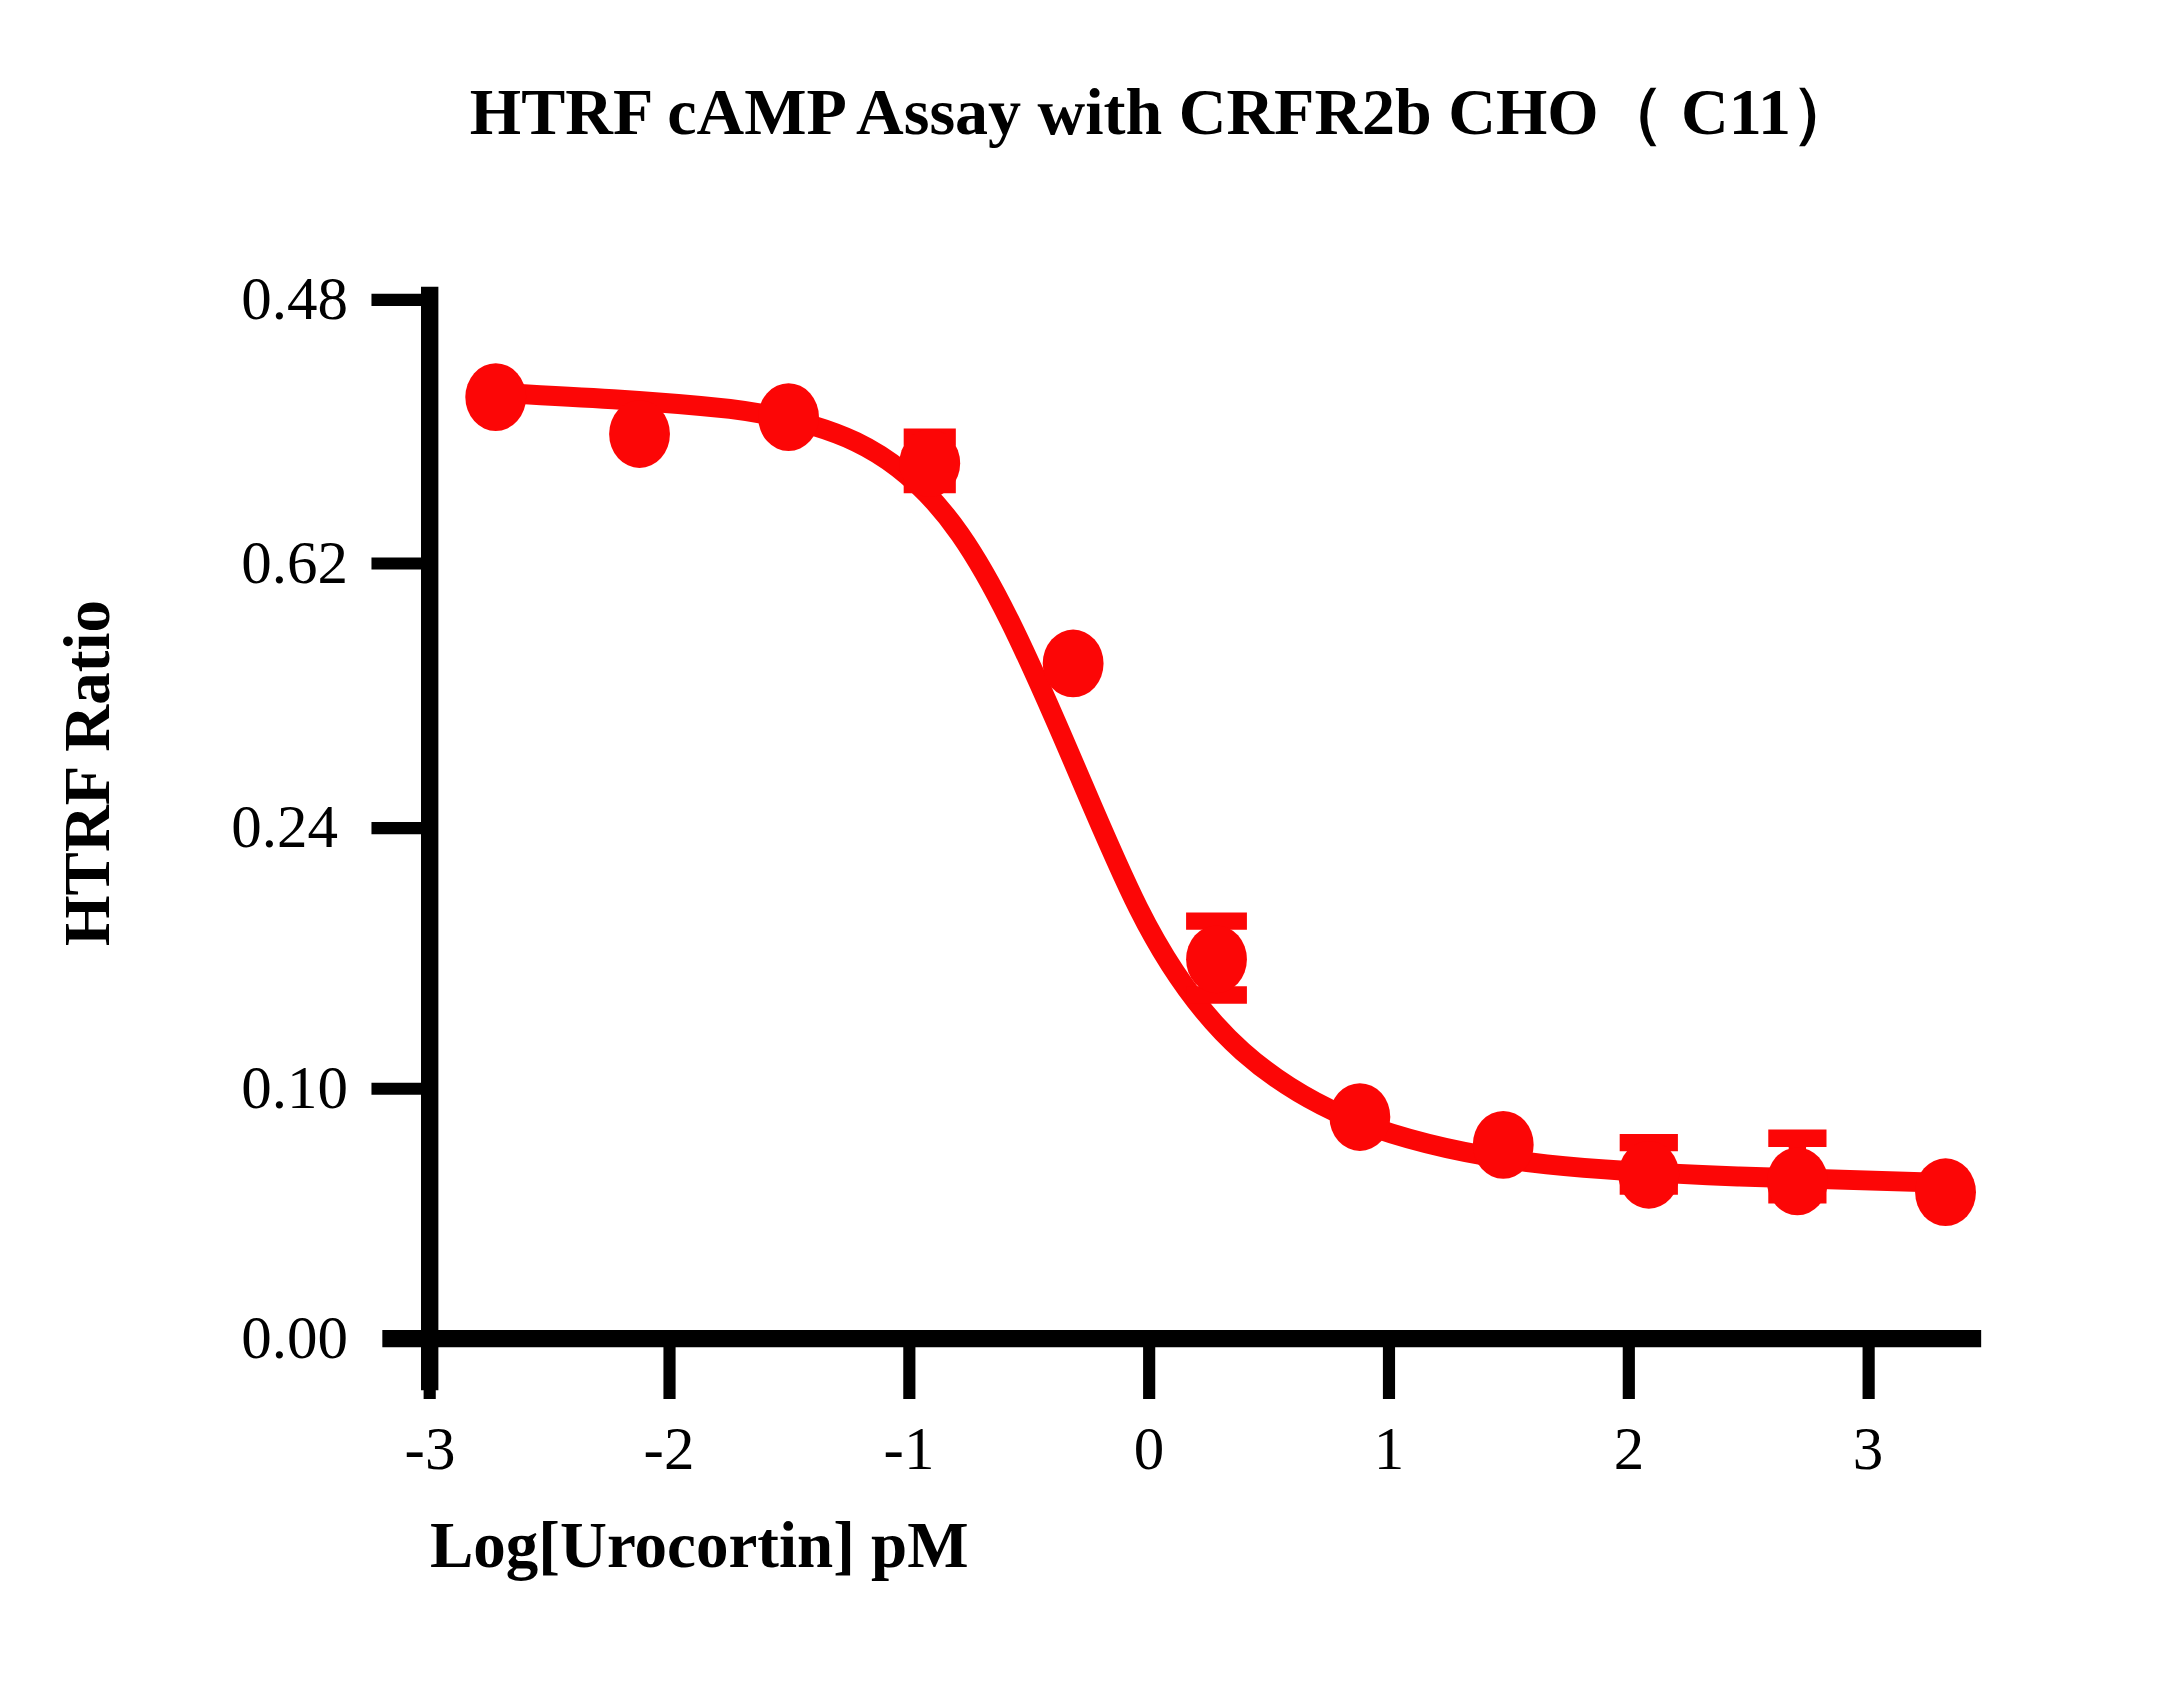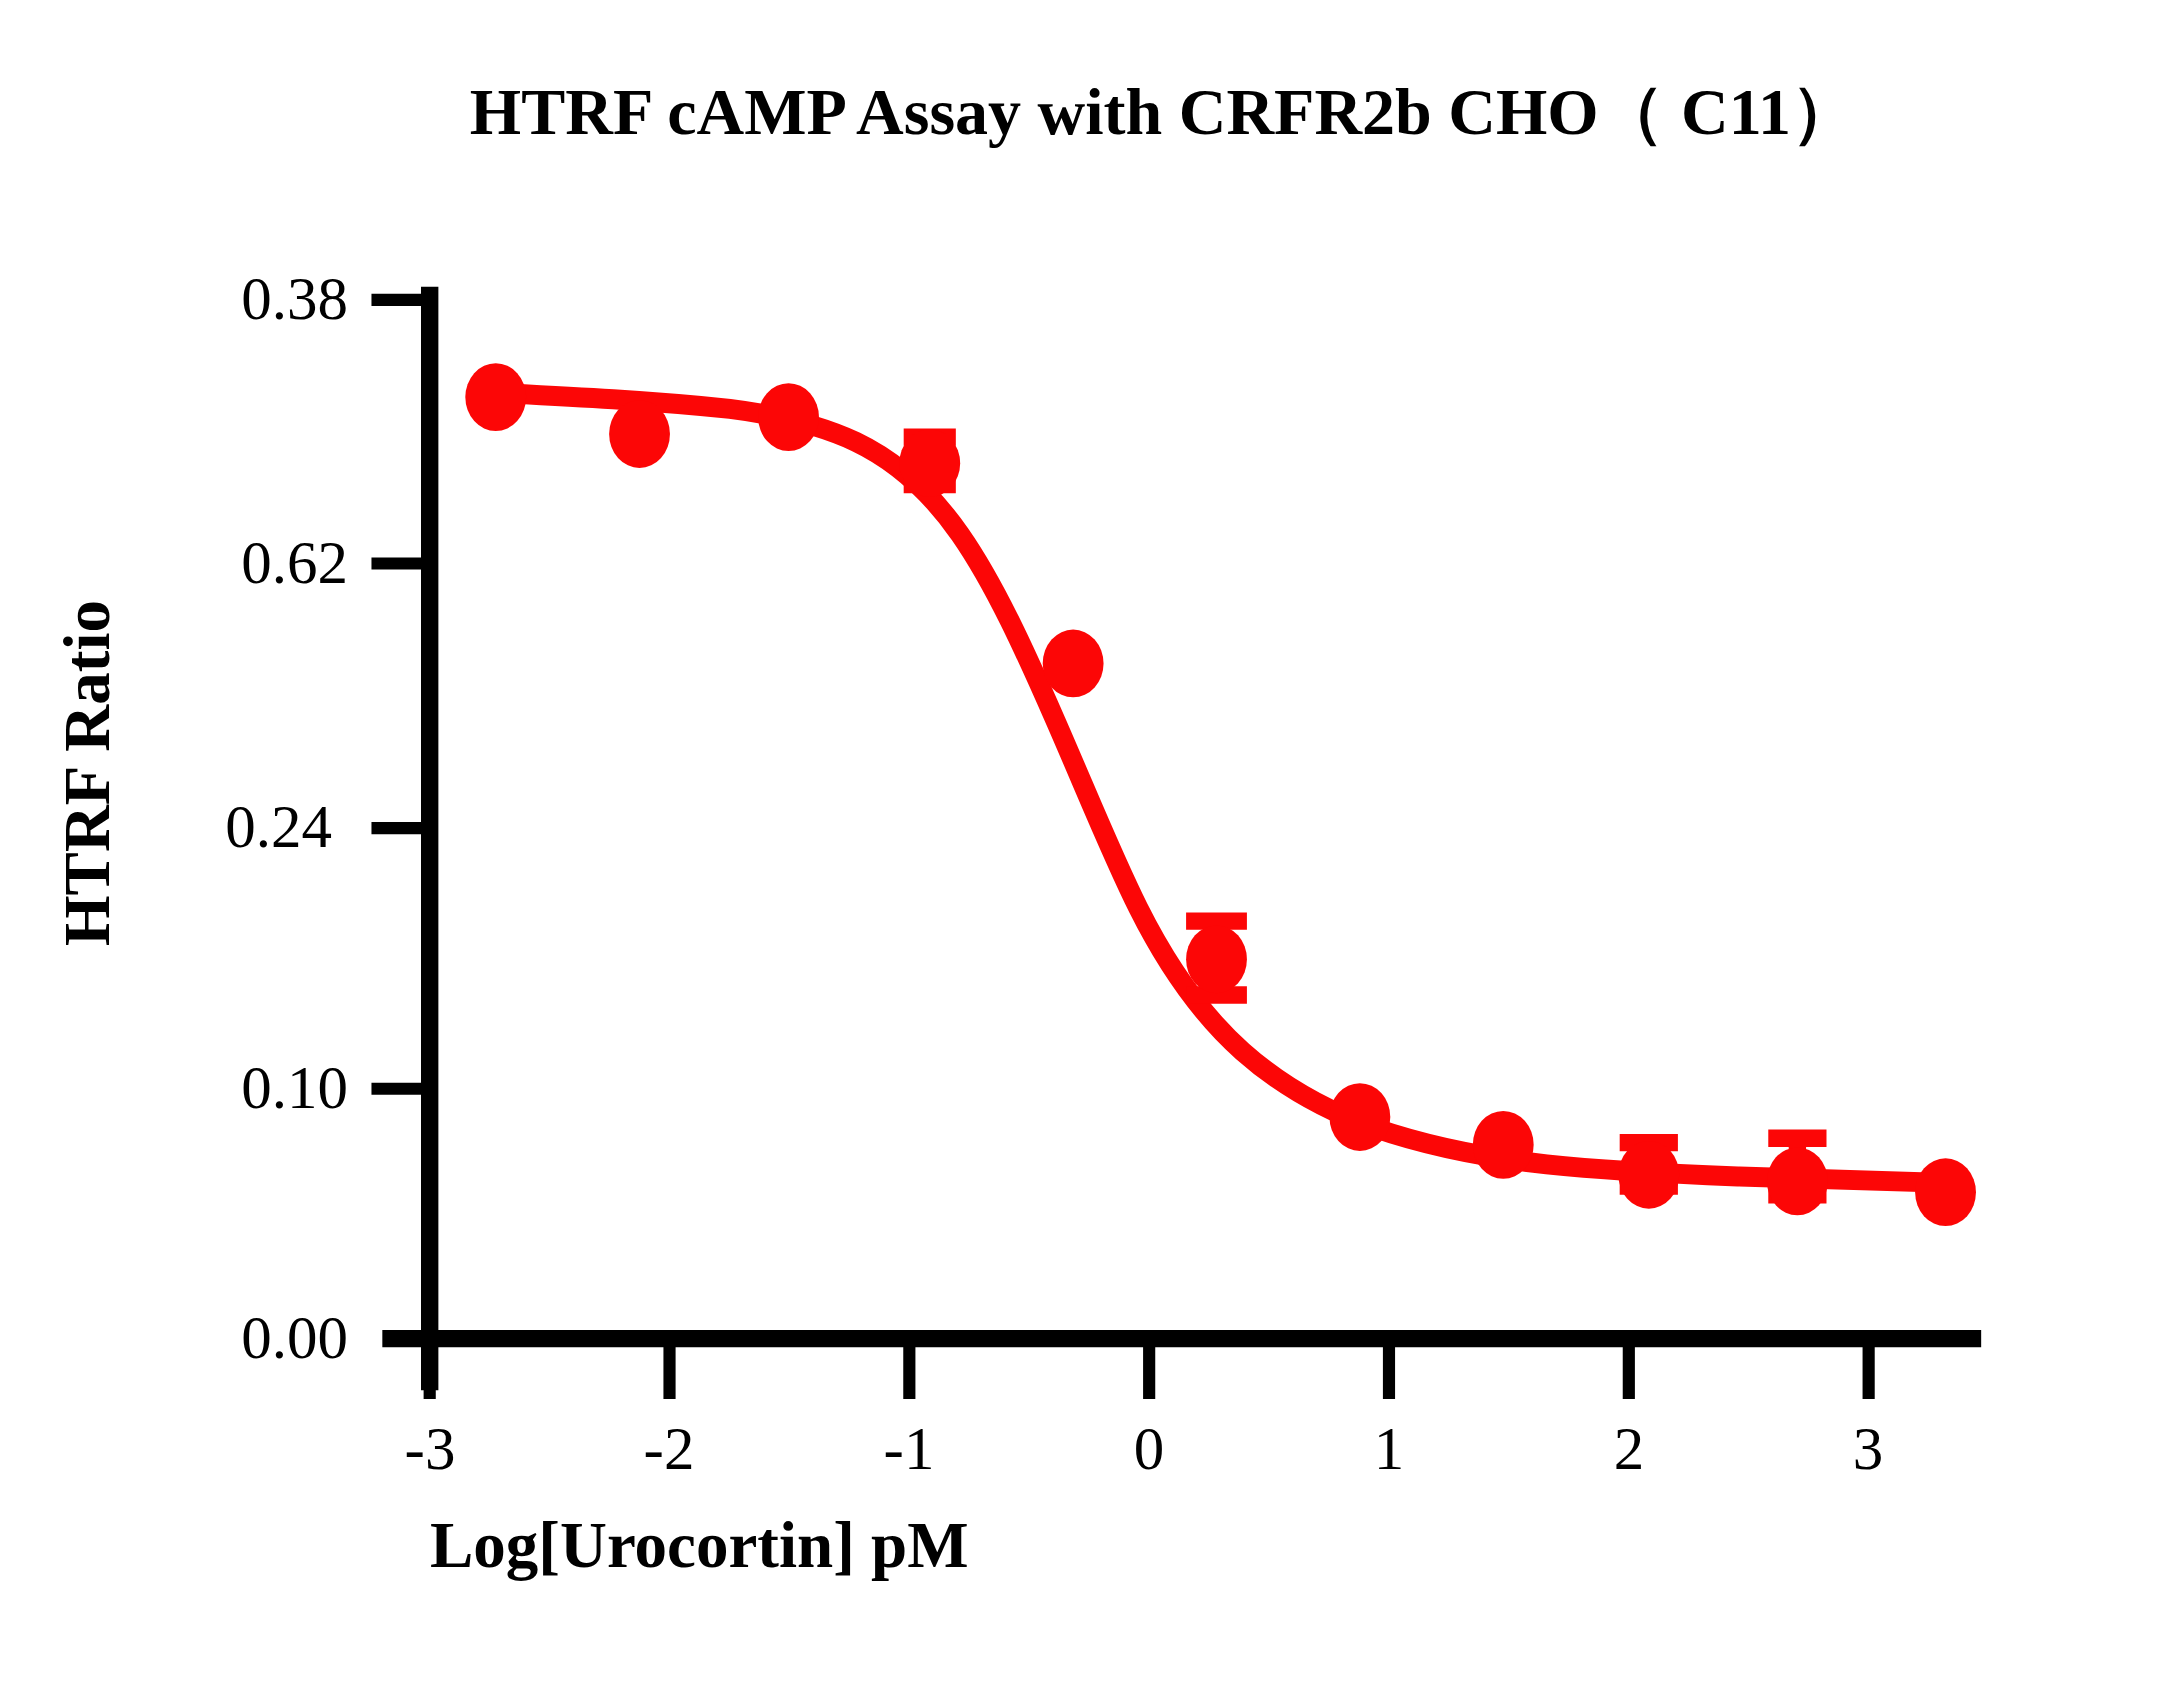--- a/index.html
+++ b/index.html
@@ -144,23 +144,23 @@
       <ellipse cx="2470" cy="1527" rx="70" ry="78"></ellipse>
       <ellipse cx="2800" cy="2208" rx="70" ry="78"></ellipse>
       <ellipse cx="3130" cy="2571" rx="70" ry="78"></ellipse>
       <ellipse cx="3460" cy="2635" rx="70" ry="78"></ellipse>
       <ellipse cx="3795" cy="2704" rx="70" ry="78"></ellipse>
       <ellipse cx="4137" cy="2719" rx="70" ry="78"></ellipse>
       <ellipse cx="4478" cy="2744" rx="70" ry="78"></ellipse>
     </g>
   </svg>
 
-  <div class="ytick-label" style="left:70px;top:264px;">0.38</div>
+  <div class="ytick-label" style="left:70px;top:264px;">0.48</div>
   <div class="ytick-label" style="left:70px;top:528px;">0.62</div>
-  <div class="ytick-label" style="left:54px;top:792px;">0.24</div>
+  <div class="ytick-label" style="left:60px;top:792px;">0.24</div>
   <div class="ytick-label" style="left:70px;top:1053px;">0.10</div>
   <div class="ytick-label" style="left:70px;top:1303px;">0.00</div>
 
   <div class="xtick-label" style="left:365px;top:1414px;">-3</div>
   <div class="xtick-label" style="left:604px;top:1414px;">-2</div>
   <div class="xtick-label" style="left:844px;top:1414px;">-1</div>
   <div class="xtick-label" style="left:1084px;top:1414px;">0</div>
   <div class="xtick-label" style="left:1324px;top:1414px;">1</div>
   <div class="xtick-label" style="left:1564px;top:1414px;">2</div>
   <div class="xtick-label" style="left:1803px;top:1414px;">3</div>

